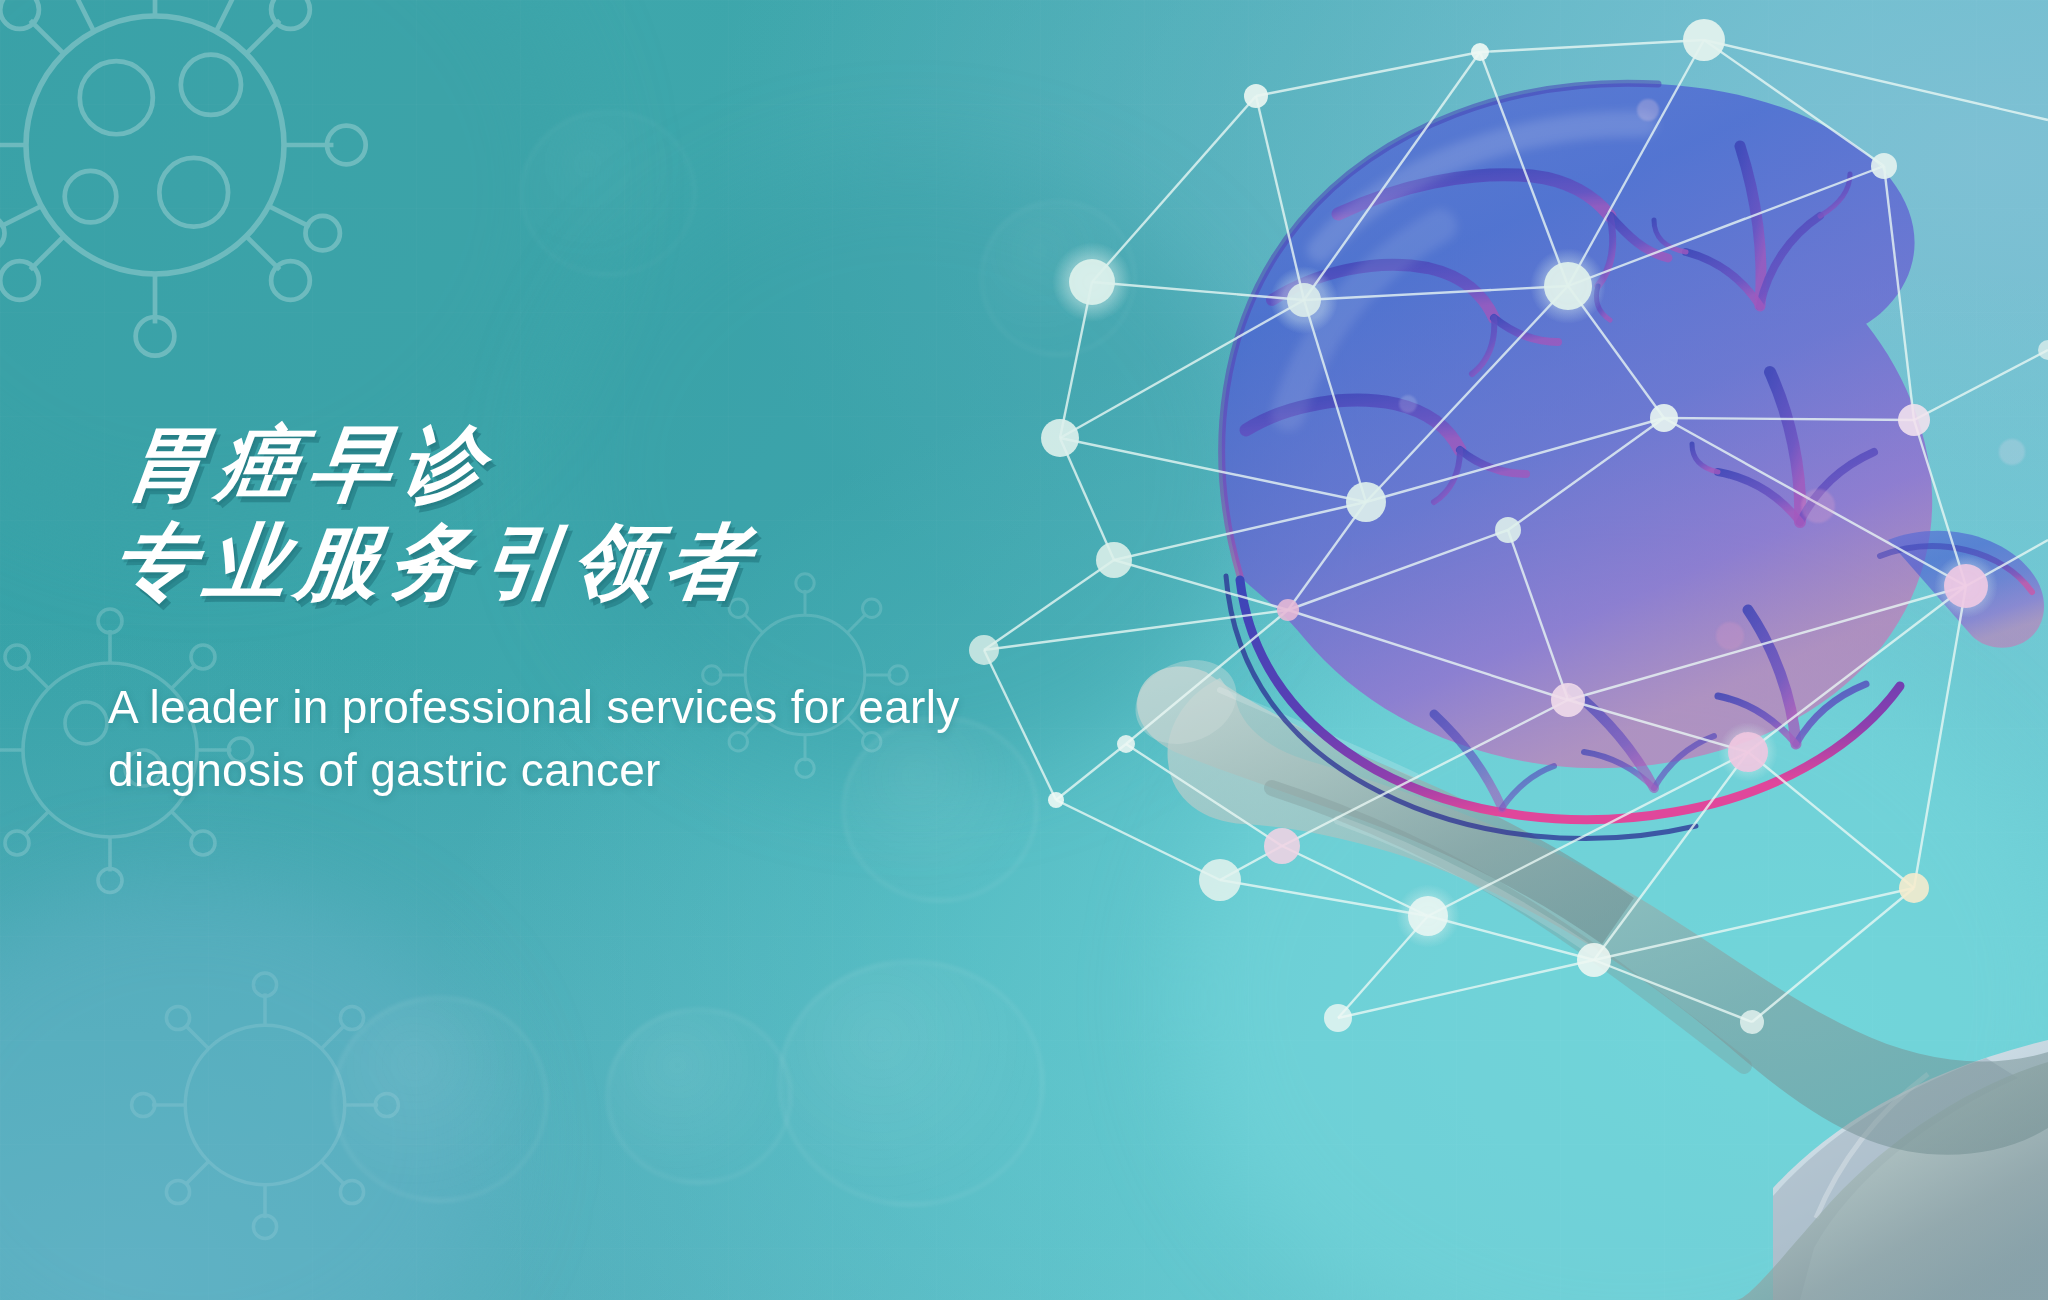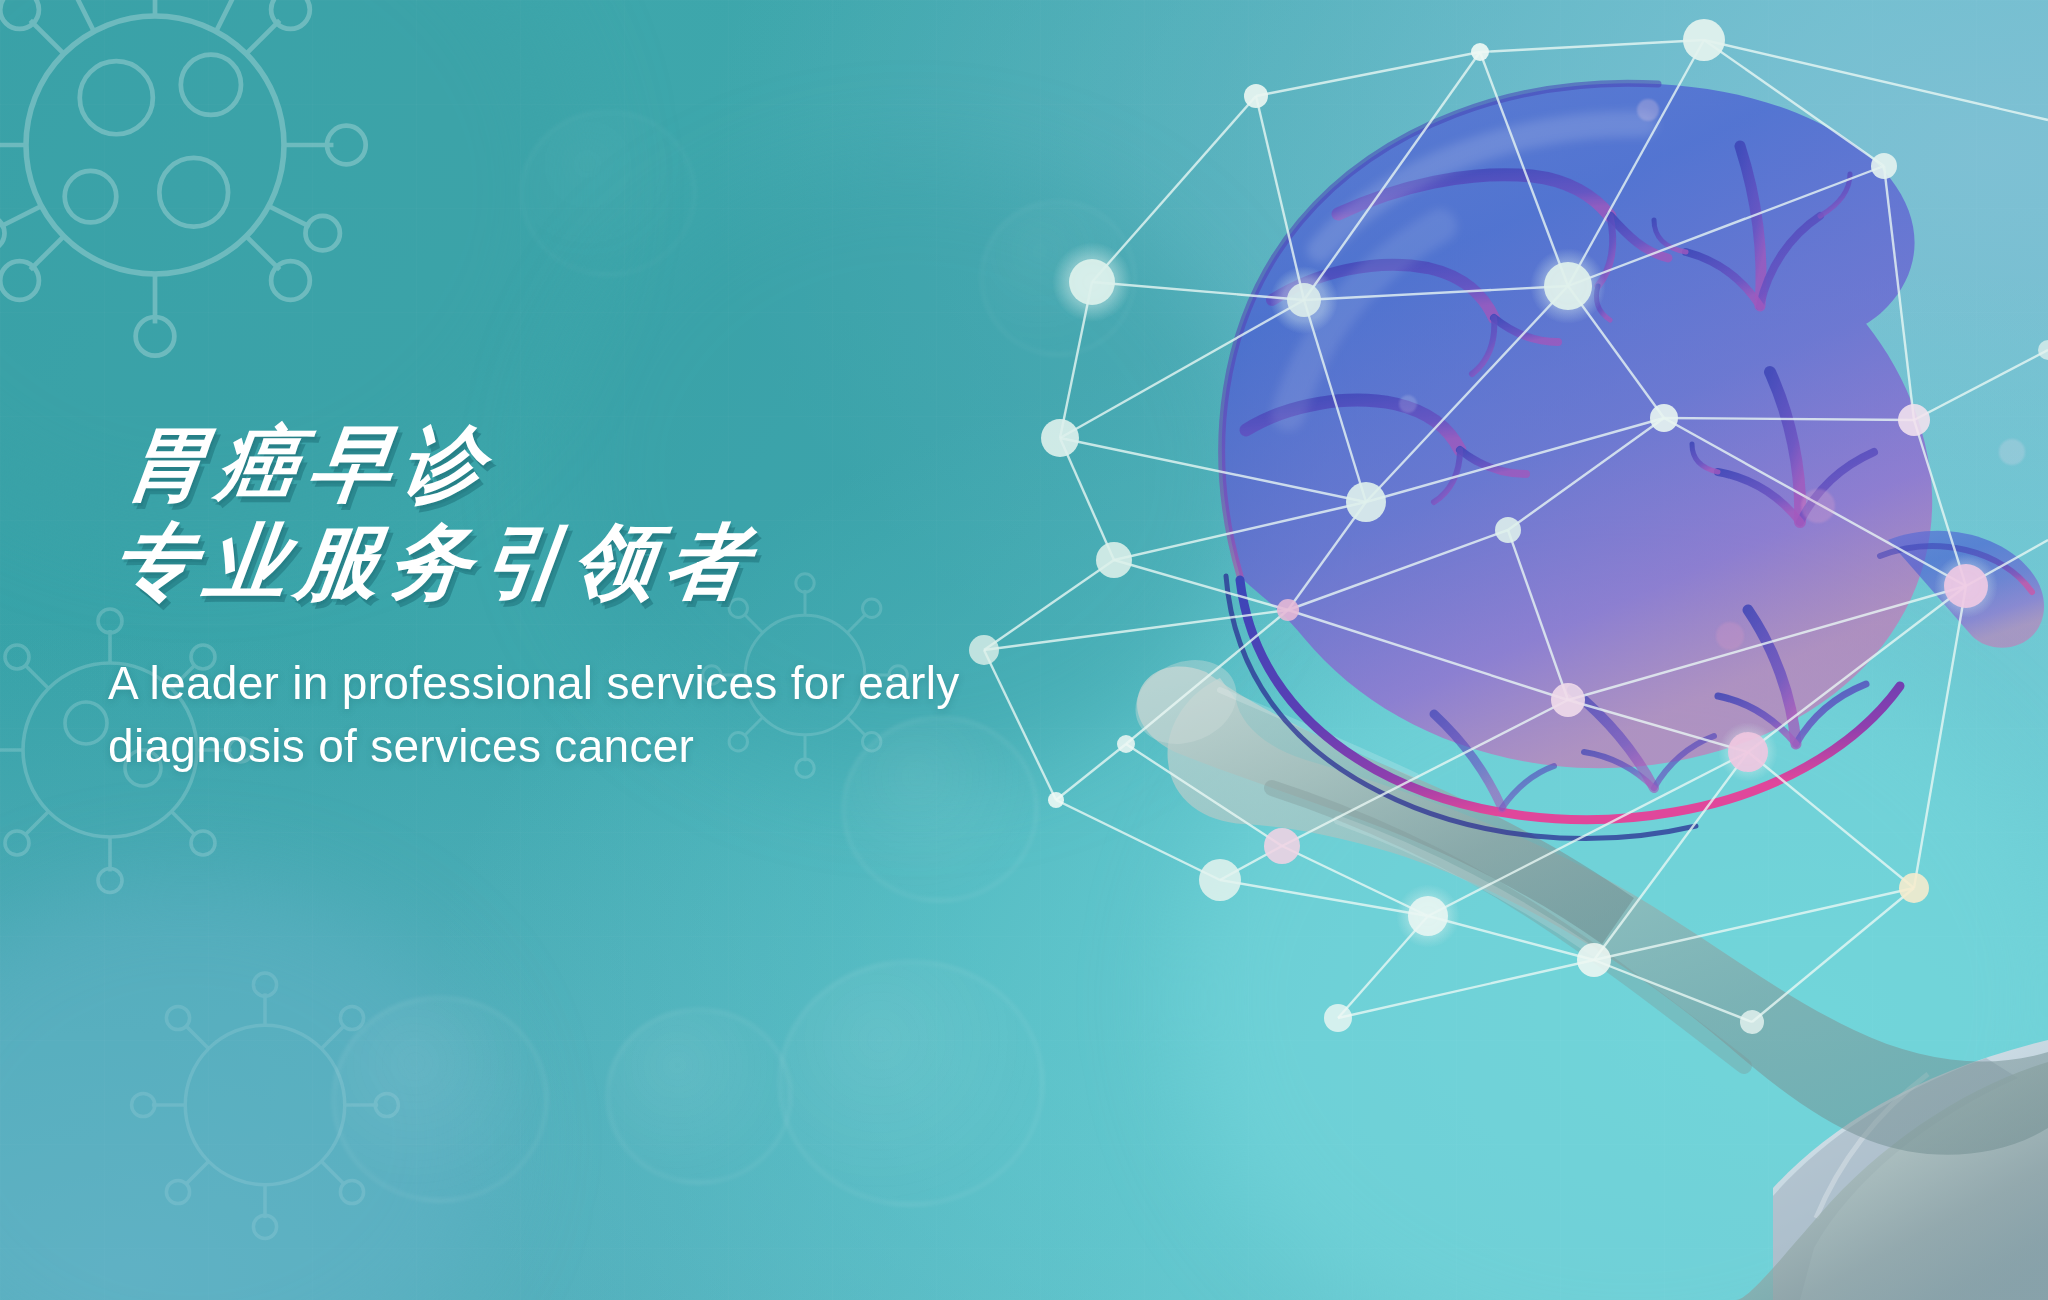--- a/index.html
+++ b/index.html
@@ -74,21 +74,21 @@
     transform: skewX(-7deg);
     transform-origin: left bottom;
     text-shadow:
       5px 6px 0 rgba(34,120,127,0.62),
       2px 3px 1px rgba(34,120,127,0.45);
     white-space: nowrap;
   }
   .headline-line + .headline-line { margin-top: 6px; }
 
   .subhead {
-    margin-top: 44px;
+    margin-top: 68px;
     color: #ffffff;
     font-family: "Liberation Sans", "DejaVu Sans", sans-serif;
     font-weight: 400;
     font-size: 46px;
     line-height: 1.38;
     letter-spacing: .3px;
     max-width: 1010px;
     text-shadow: 0 2px 7px rgba(22,92,100,0.28);
   }
 
@@ -508,17 +508,17 @@
     </svg>
   </div>
 
   <div class="copy">
     <div class="headline">
       <div class="headline-line">胃癌早诊</div>
       <div class="headline-line">专业服务引领者</div>
     </div>
     <div class="subhead">
       <div>A leader in professional services for early</div>
-      <div>diagnosis of services cancer</div>
+      <div>diagnosis of gastric cancer</div>
     </div>
   </div>
 
 </div>
 
 </body></html>

